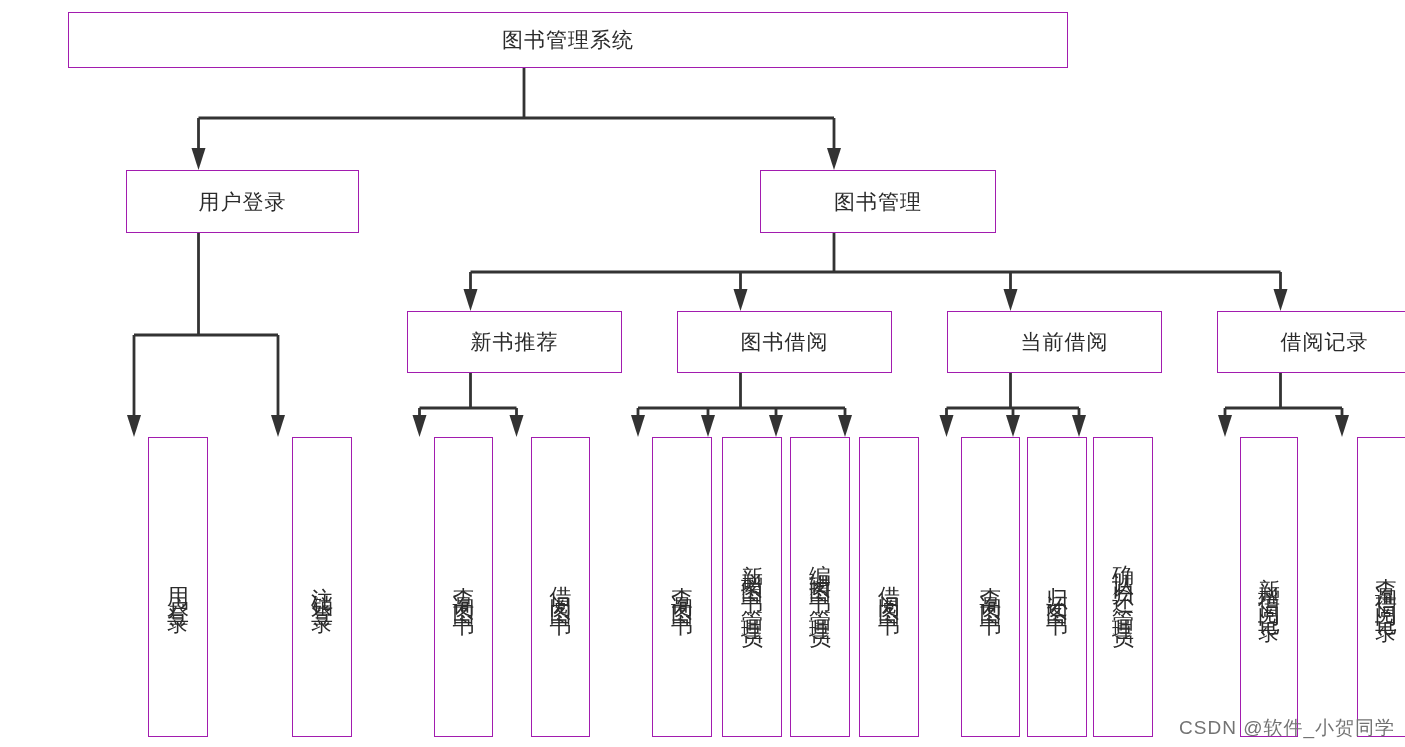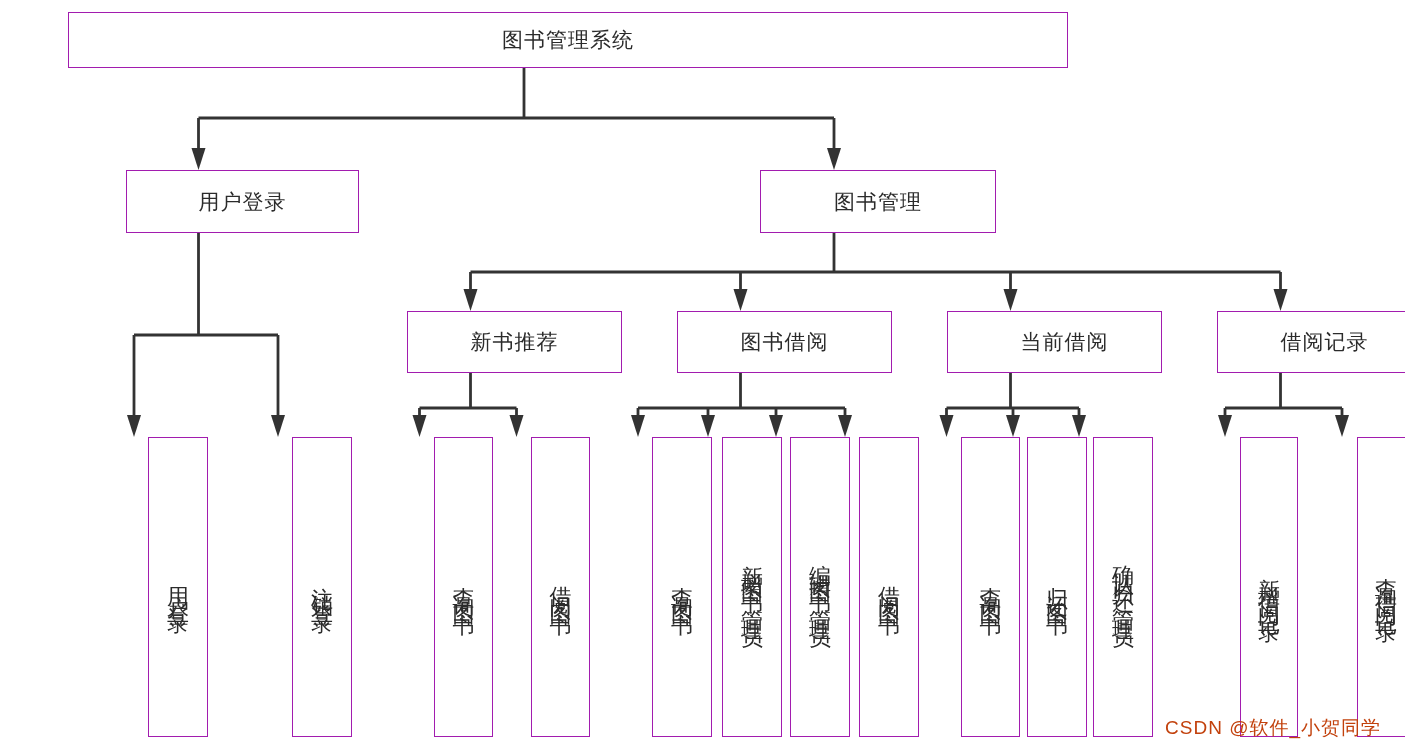--- a/index.html
+++ b/index.html
@@ -30,24 +30,24 @@
   .vtext{
     writing-mode:vertical-rl;
     -webkit-writing-mode:vertical-rl;
     font-size:22px;
     letter-spacing:9px;
     line-height:1;
     white-space:nowrap;
   }
   .watermark{
     position:absolute;
-    right:24px;
+    right:10px;
     bottom:6px;
     font-size:19px;
-    color:#c2410c;
+    color:#737373;
     letter-spacing:1px;
     z-index:5;
     white-space:nowrap;
   }
 </style>
 </head>
 <body>
 
 <div class="canvas">
 

